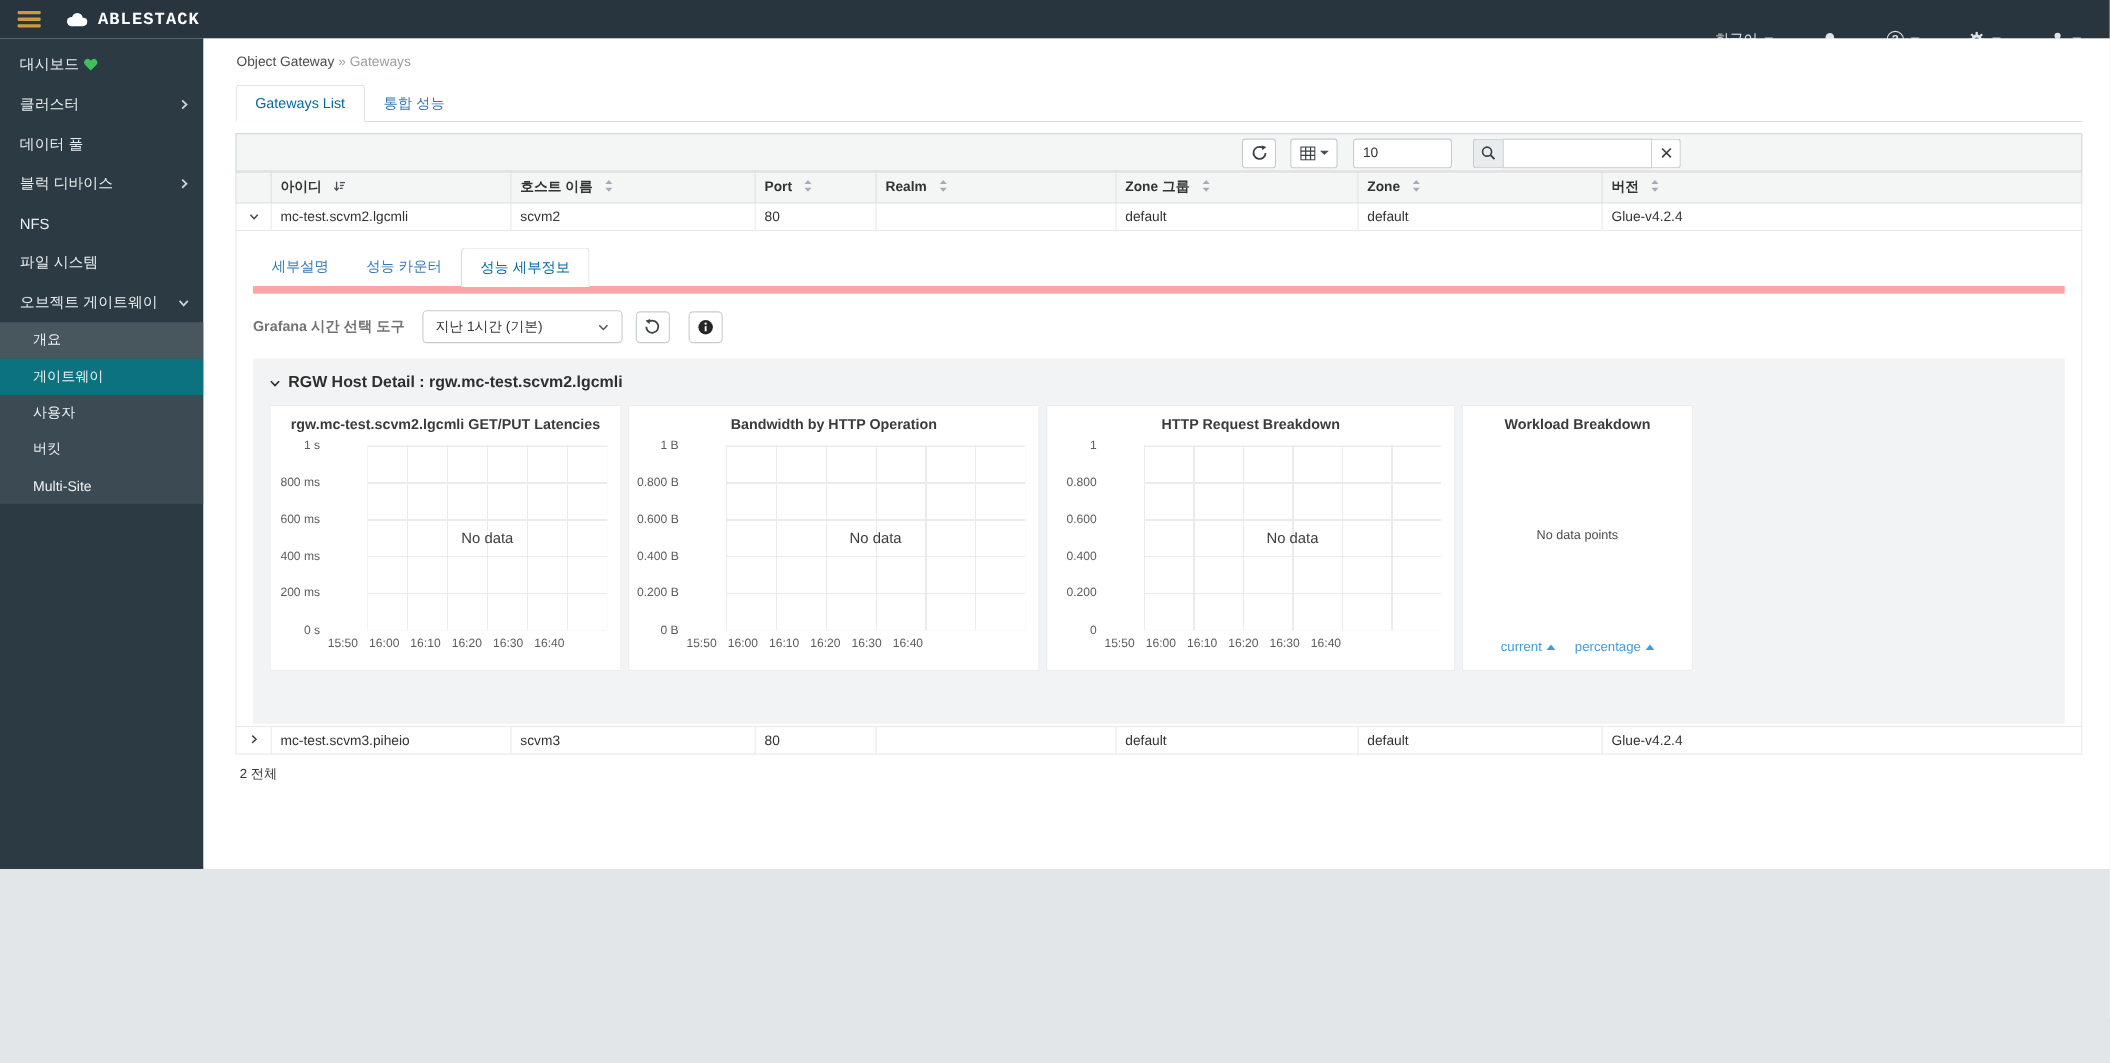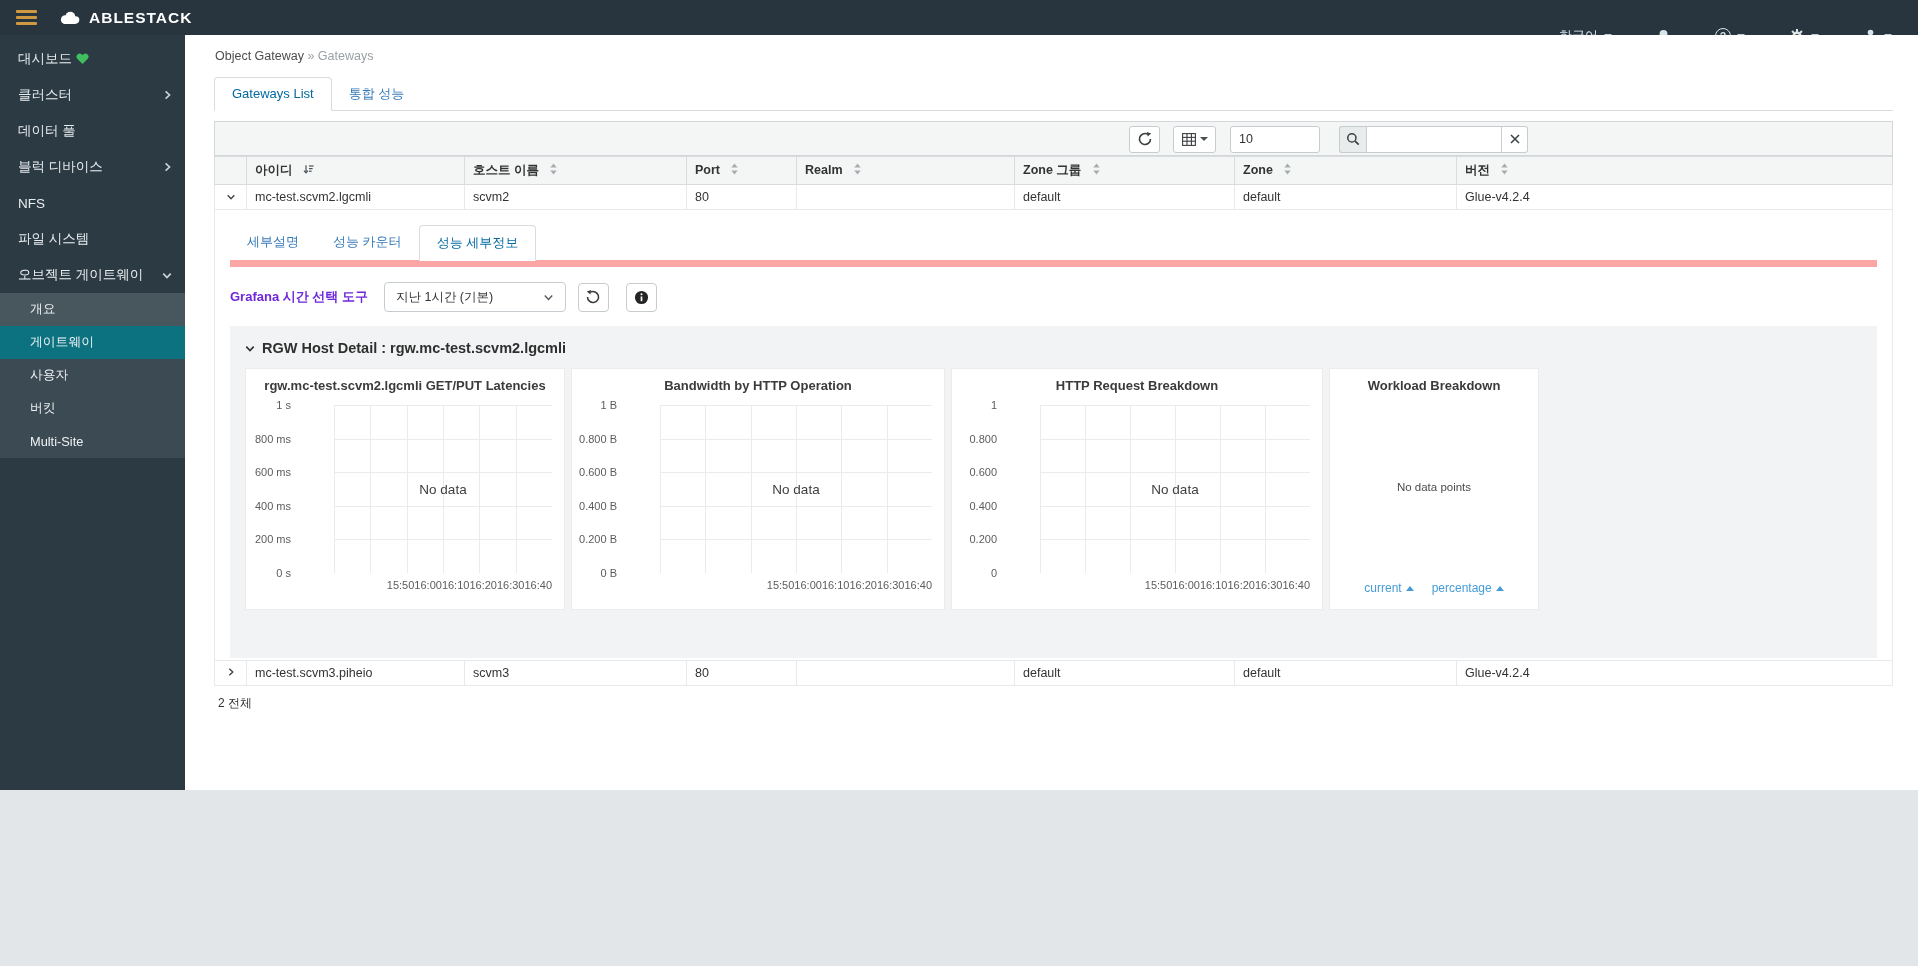--- a/index.html
+++ b/index.html
@@ -13,21 +13,21 @@
   .screen { width: 1918px; height: 966px; position: relative; }
 
   
   .navbar {
     height: 35px; background: #29353e; display: flex; align-items: center;
     justify-content: space-between; padding: 0 26px 0 16px; color: #e9eef1;
   }
   .nav-left { display: flex; align-items: center; gap: 20px; }
   .hamburger { width: 22px; cursor: pointer; }
   .hamburger span { display: block; width: 21px; height: 2.6px; background: #cf9a3f; margin: 3.2px 0; border-radius: 1px; }
-  .brand { display: flex; align-items: center; gap: 7px; cursor: pointer; }
+  .brand { display: flex; align-items: center; gap: 7px; cursor: pointer; font-family: Liberation Mono, monospace; }
   .brand-text { font-weight: bold; font-size: 15.5px; letter-spacing: 1px; color: #fff; }
   .nav-right { display: flex; align-items: center; gap: 44px; font-size: 13px; margin-top: 36px; }
   .nav-item { display: flex; align-items: center; gap: 6px; cursor: pointer; color: #dce3e7; }
   .caret { width: 0; height: 0; border-left: 4px solid transparent; border-right: 4px solid transparent; border-top: 4.5px solid #c2cacf; display: inline-block; }
   .help-circle { width: 16px; height: 16px; border: 1.4px solid #dce3e7; border-radius: 50%; font-size: 10.5px; display: flex; align-items: center; justify-content: center; font-weight: bold; }
 
   
   .layout { display: flex; height: 755px; }
 
   
@@ -65,41 +65,41 @@
   .btn.clear-btn { width: 26px; border-left: none; border-radius: 0 3px 3px 0; }
 
   table.data { width: 100%; border-collapse: collapse; font-size: 12.5px; color: #333; border: 1px solid #d3d7d9; border-top: none; table-layout: fixed; }
   table.data th { background: #f4f6f6; font-weight: bold; text-align: left; padding: 5px 8px; border: 1px solid #d9dcde; height: 26px; white-space: nowrap; overflow: hidden; }
   table.data td { padding: 4px 8px; border: 1px solid #e7eaec; height: 25px; white-space: nowrap; overflow: hidden; }
   .toggle-cell { text-align: center; cursor: pointer; }
   th .sort { margin-left: 7px; vertical-align: -1px; }
   .detail-cell { padding: 15px 15px 2px 15px !important; height: auto !important; white-space: normal !important; cursor: default; }
 
   .grafana-row { display: flex; align-items: center; margin-top: 15px; }
-  .g-label { font-weight: bold; font-size: 13px; color: #6d28d9; text-align: center; }
+  .g-label { font-weight: bold; font-size: 13px; color: #737373; text-align: center; }
   .select { width: 182px; height: 30px; border: 1px solid #c7ccd0; border-radius: 4px; margin-left: 16px; display: flex; align-items: center; justify-content: space-between; padding: 0 11px; font-size: 12.5px; color: #333; cursor: pointer; background: #fff; }
   .icon-btn { width: 31px; height: 29px; margin-left: 12px; border-radius: 4px; }
   .icon-btn + .icon-btn { margin-left: 17px; }
 
   .panel { margin-top: 14px; background: #f2f3f4; padding: 10px 0 48px 11px; }
   .panel-head { display: flex; align-items: center; gap: 7px; font-size: 14.5px; font-weight: bold; color: #2f2f2f; padding: 4px 0 12px 4px; cursor: pointer; }
   .cards { display: flex; gap: 6px; align-items: stretch; padding-left: 4px; }
   .card { background: #fff; border: 1px solid #ececec; padding: 9px 0 6px; height: 242px; }
   .c0 { width: 320px; } .c1 { width: 374px; } .c2 { width: 372px; } .c3 { width: 210px; display: flex; flex-direction: column; }
   .chart-title { text-align: center; font-weight: bold; font-size: 13px; color: #3b3b3b; }
   .chart-body { display: flex; margin-top: 12px; height: 168px; }
   .y-axis { width: 52px; display: flex; flex-direction: column; justify-content: space-between; align-items: flex-end; padding-right: 7px; font-size: 11px; color: #5c5c5c; margin: -6px 0; }
   .plot { flex: 1; margin-right: 12px; position: relative;
     background-image:
       repeating-linear-gradient(to bottom, #e9ebed 0, #e9ebed 1px, transparent 1px, transparent 20%),
       repeating-linear-gradient(to right, #e9ebed 0, #e9ebed 1px, transparent 1px, transparent 16.666%);
     margin-left: 36px;
   }
   .no-data { position: absolute; left: 50%; top: 50%; transform: translate(-50%,-50%); font-size: 13.5px; color: #3e3e3e; }
-  .x-axis { display: flex; justify-content: flex-end; margin: 6px 12px 0 52px; font-size: 11px; color: #5c5c5c; }
+  .x-axis { display: flex; justify-content: flex-start; margin: 6px 12px 0 52px; font-size: 11px; color: #5c5c5c; gap: 10px; }
   .c4-mid { flex: 1; display: flex; align-items: center; justify-content: center; font-size: 11.5px; color: #4c4c4c; }
   .c4-legend { display: flex; justify-content: center; gap: 18px; padding-bottom: 8px; font-size: 12px; }
   .legend-link { color: #459bd8; display: inline-flex; align-items: center; gap: 4px; cursor: pointer; }
   .caret-up { width: 0; height: 0; border-left: 4px solid transparent; border-right: 4px solid transparent; border-bottom: 5px solid #459bd8; display: inline-block; }
 
   .table-footer { padding: 9px 4px; font-size: 12px; color: #333; }
 </style>
 </head>
 <body>
 

